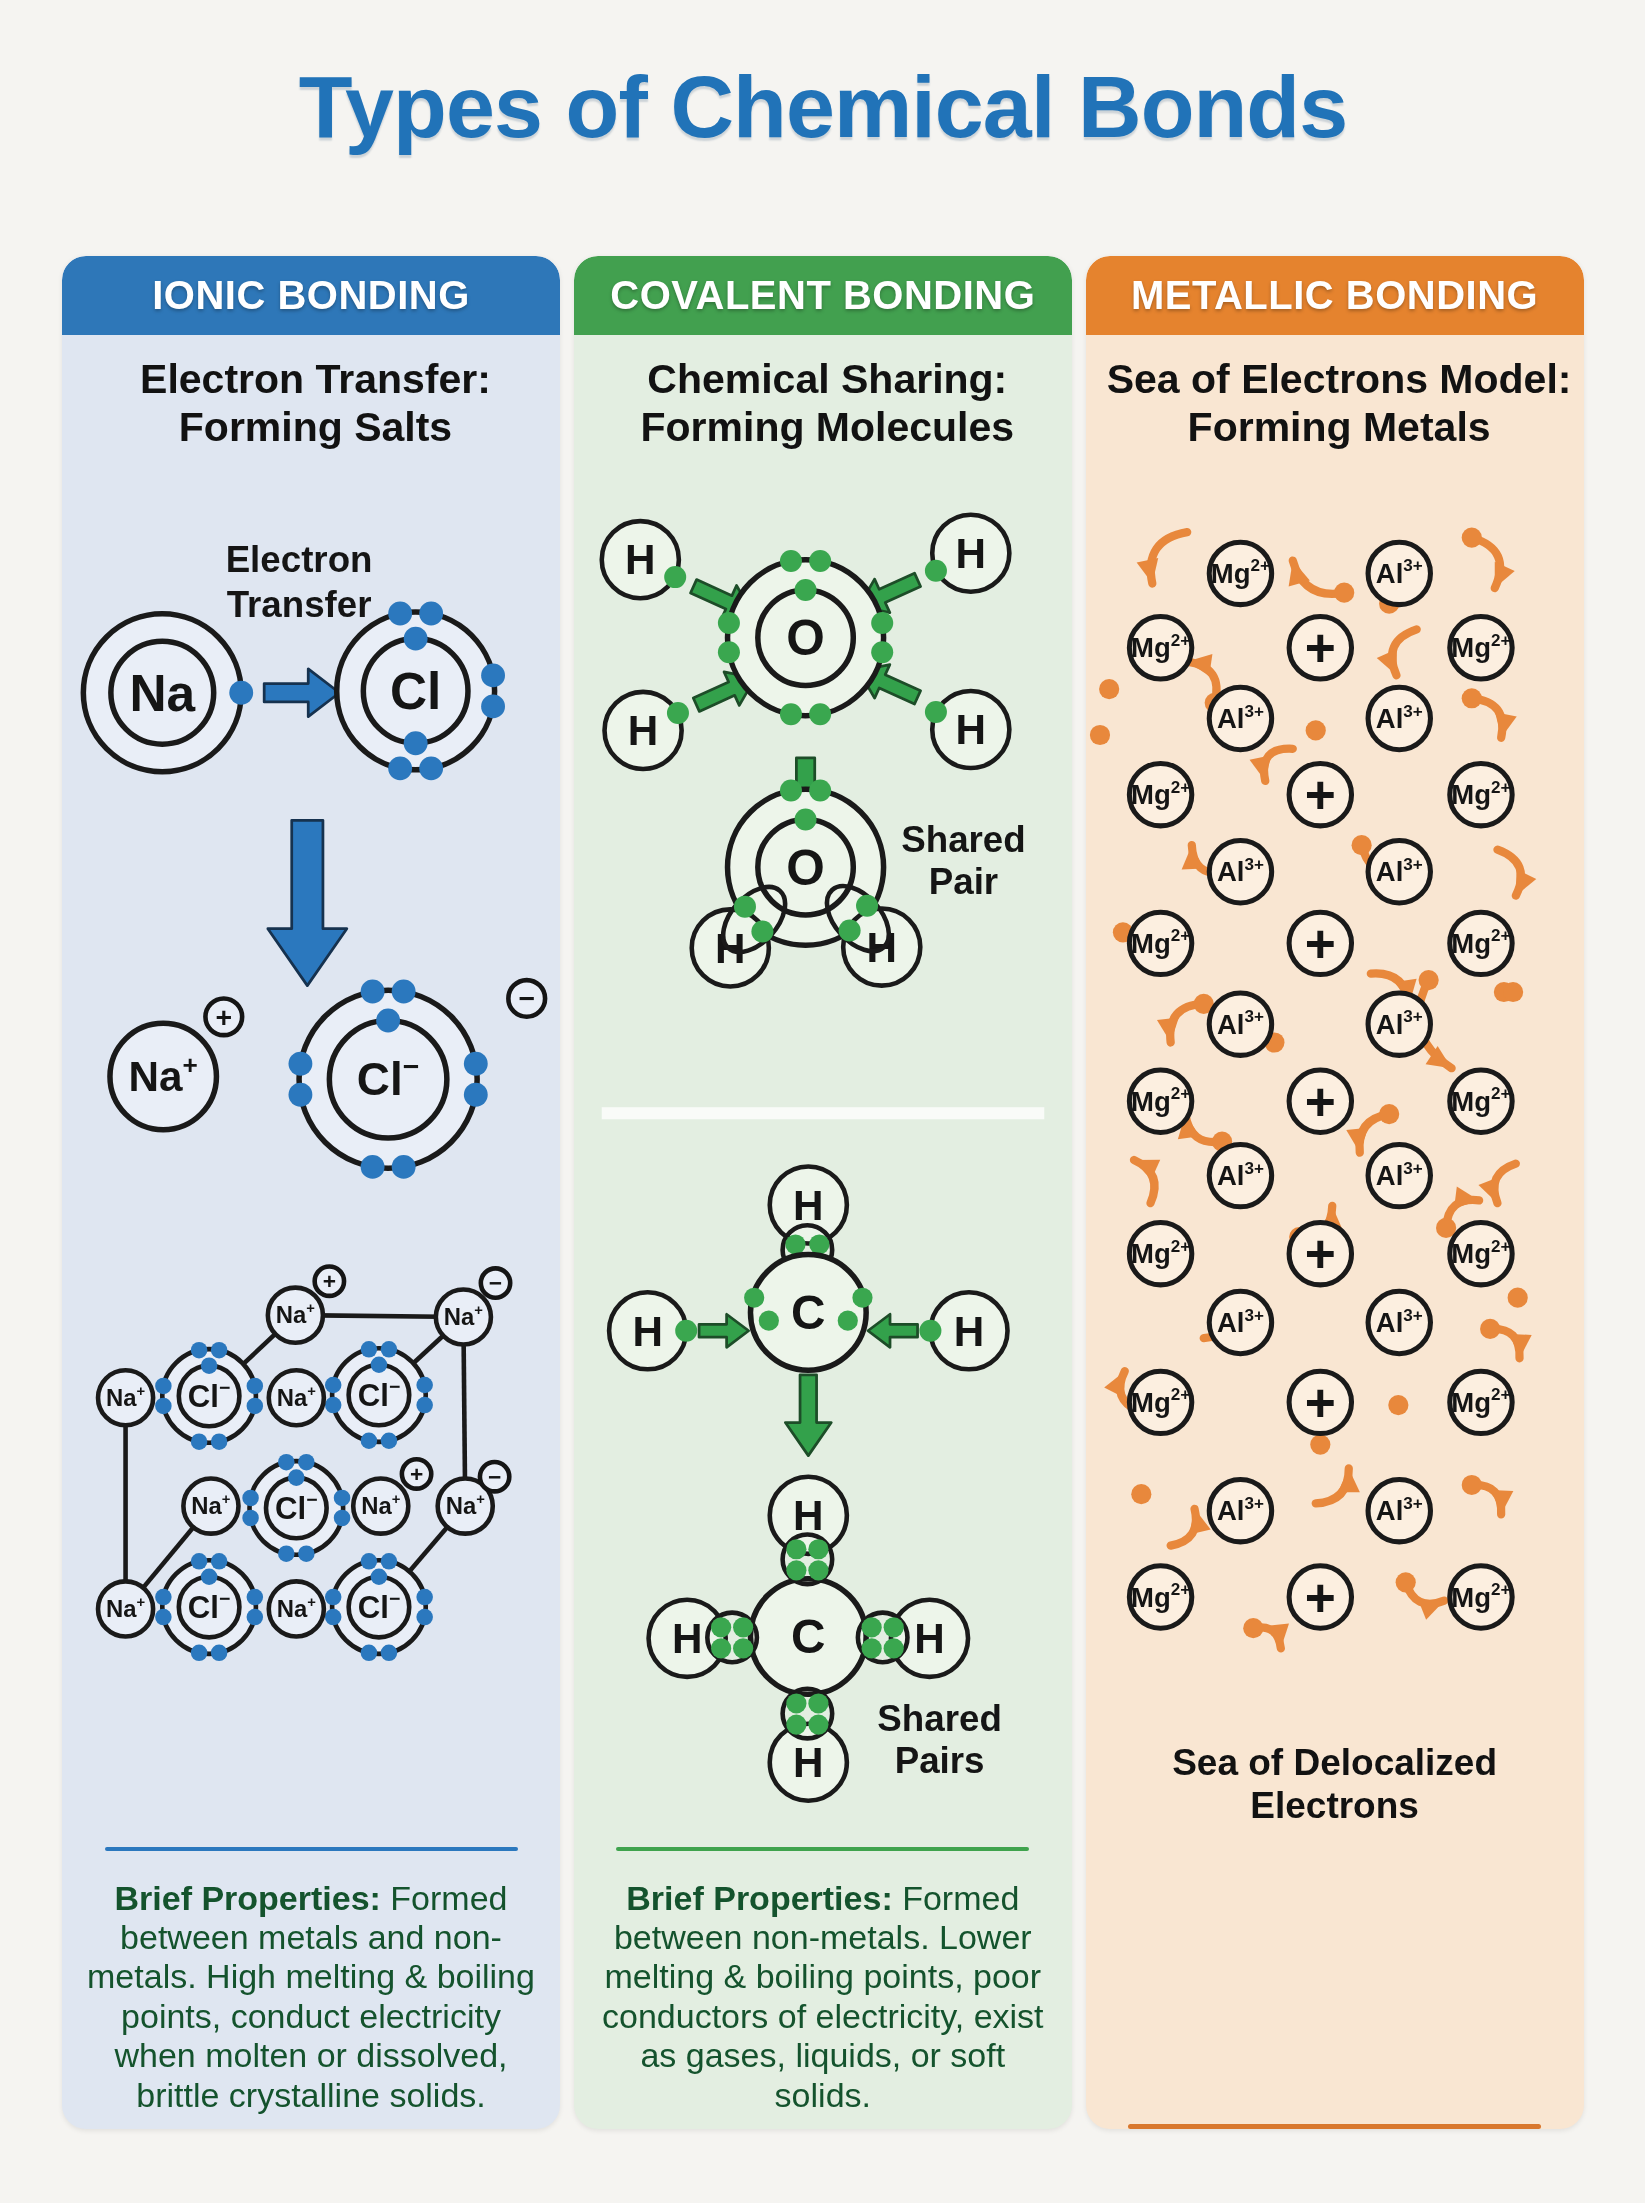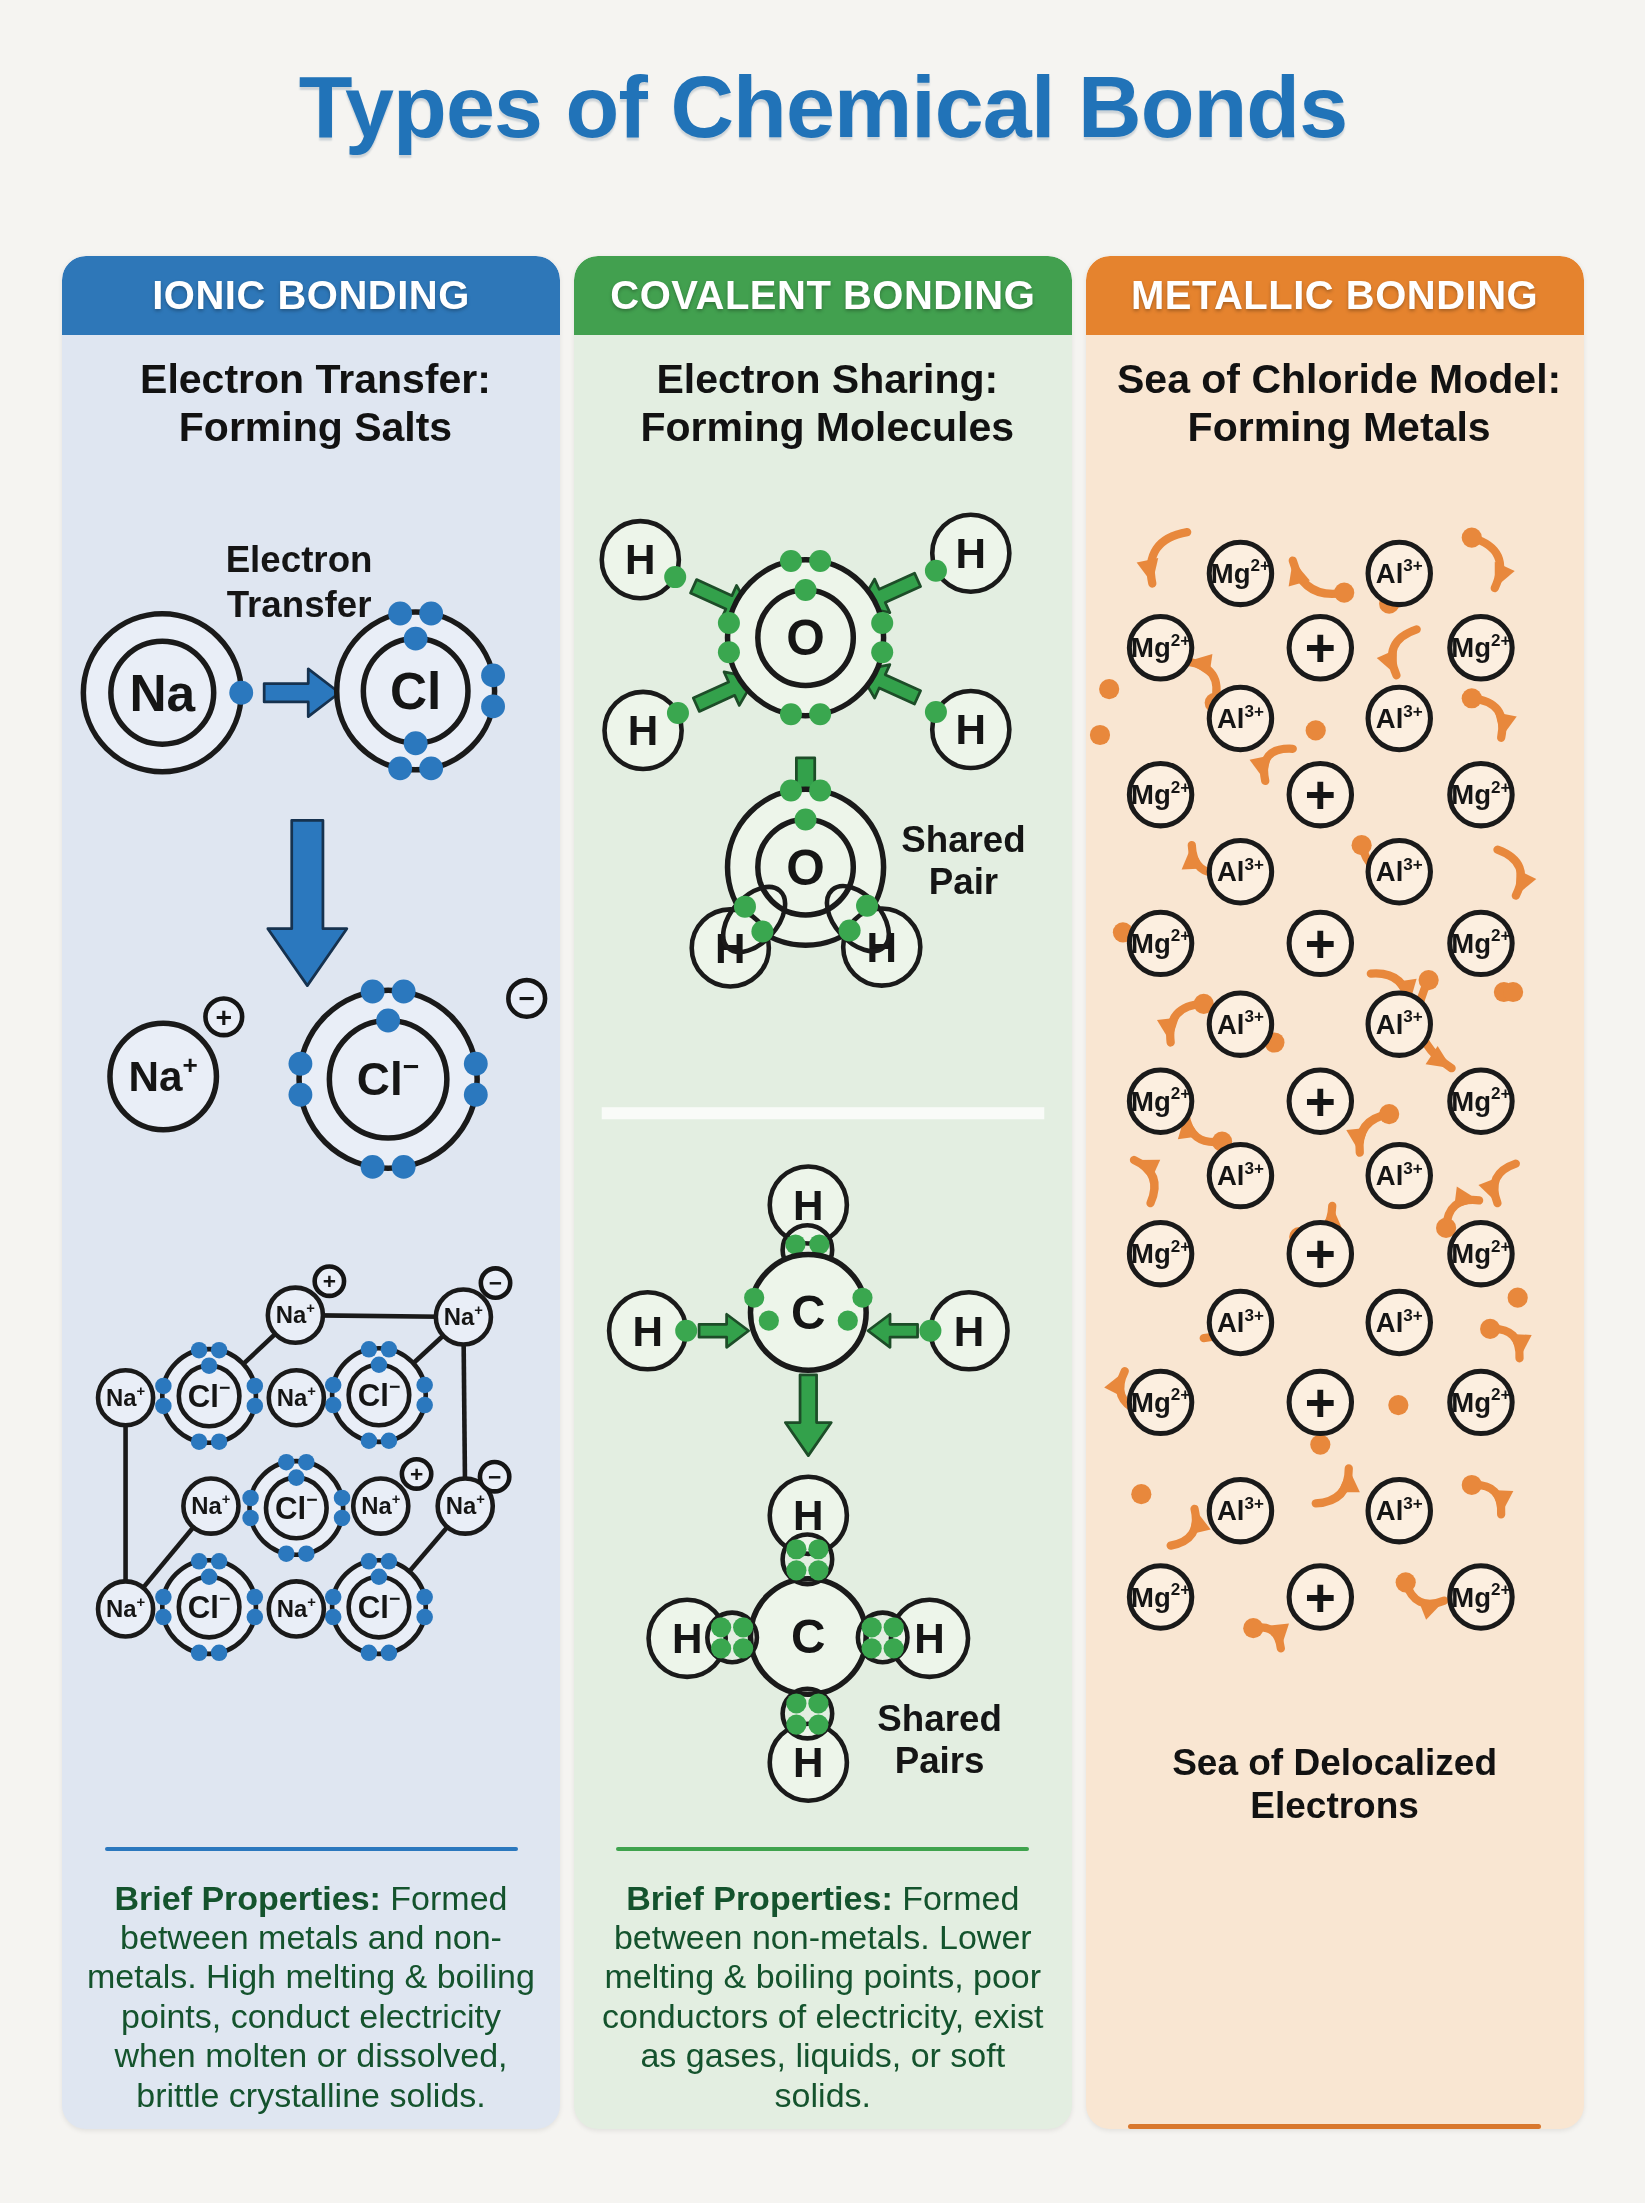--- a/index.html
+++ b/index.html
@@ -222,21 +222,21 @@
               </g>
             </g>
           </svg>
       </div>
       <div class="divider"></div>
       <p class="props"><b>Brief Properties:</b><span> Formed between metals and non-metals. High melting &amp; boiling points, conduct electricity when molten or dissolved, brittle crystalline solids.</span></p>
     </section>
 
     <section class="panel" id="panel-covalent" style="--header: #42a04f; --panel: #e3eee1; --accent: #3fa34d;">
       <div class="panel-header">COVALENT BONDING</div>
-      <div class="subtitle">Electron Sharing:
+      <div class="subtitle">Chemical Sharing:
 Forming Molecules</div>
       <div class="diagram">
         <svg id="svg-covalent" width="498" height="1377" viewBox="0 0 542 1500">
             <g>
               <circle cx="72" cy="114" r="42" fill="#edf5ea" stroke="#1a1a1a" stroke-width="5"></circle>
               <text x="72" y="130.1" text-anchor="middle" font-size="46">H</text>
             </g>
             <g>
               <circle cx="432" cy="107" r="42" fill="#edf5ea" stroke="#1a1a1a" stroke-width="5"></circle>
               <text x="432" y="123.1" text-anchor="middle" font-size="46">H</text>
@@ -370,21 +370,21 @@
             <text x="398" y="1390" text-anchor="middle" font-size="40">Shared</text>
             <text x="398" y="1436" text-anchor="middle" font-size="40">Pairs</text>
           </svg>
       </div>
       <div class="divider"></div>
       <p class="props"><b>Brief Properties:</b><span> Formed between non-metals. Lower melting &amp; boiling points, poor conductors of electricity, exist as gases, liquids, or soft solids.</span></p>
     </section>
 
     <section class="panel" id="panel-metallic" style="--header: #e5832e; --panel: #f9e6d2; --accent: #d9782e;">
       <div class="panel-header">METALLIC BONDING</div>
-      <div class="subtitle">Sea of Chloride Model:
+      <div class="subtitle">Sea of Electrons Model:
 Forming Metals</div>
       <div class="diagram">
         <svg id="svg-metallic" width="498" height="1276" viewBox="0 0 542 1390">
             <path d="M110 84 Q62.03834789628846 92.34745035819574 72 140" fill="none" stroke="#e8883c" stroke-width="9" stroke-linecap="round"></path>
             <polygon points="72,140 54.933681251067426,117.00563624798824 78.42585537417465,112.09465315194612" fill="#e8883c"></polygon>
             <path d="M281 150 Q237.1000317999046 157.93994912015265 225 115" fill="none" stroke="#e8883c" stroke-width="9" stroke-linecap="round"></path>
             <polygon points="225,115 243.60208374243578,136.7706793747785 220.50171295257812,143.28012400324647" fill="#e8883c"></polygon>
             <circle cx="281" cy="150" r="11" fill="#e8883c"></circle>
             <path d="M420 90 Q464.3628267111912 103.01689694945856 445 145" fill="none" stroke="#e8883c" stroke-width="9" stroke-linecap="round"></path>
             <polygon points="445,145 444.99213243161256,116.36435895424431 466.78592008069444,126.4157678060783" fill="#e8883c"></polygon>

